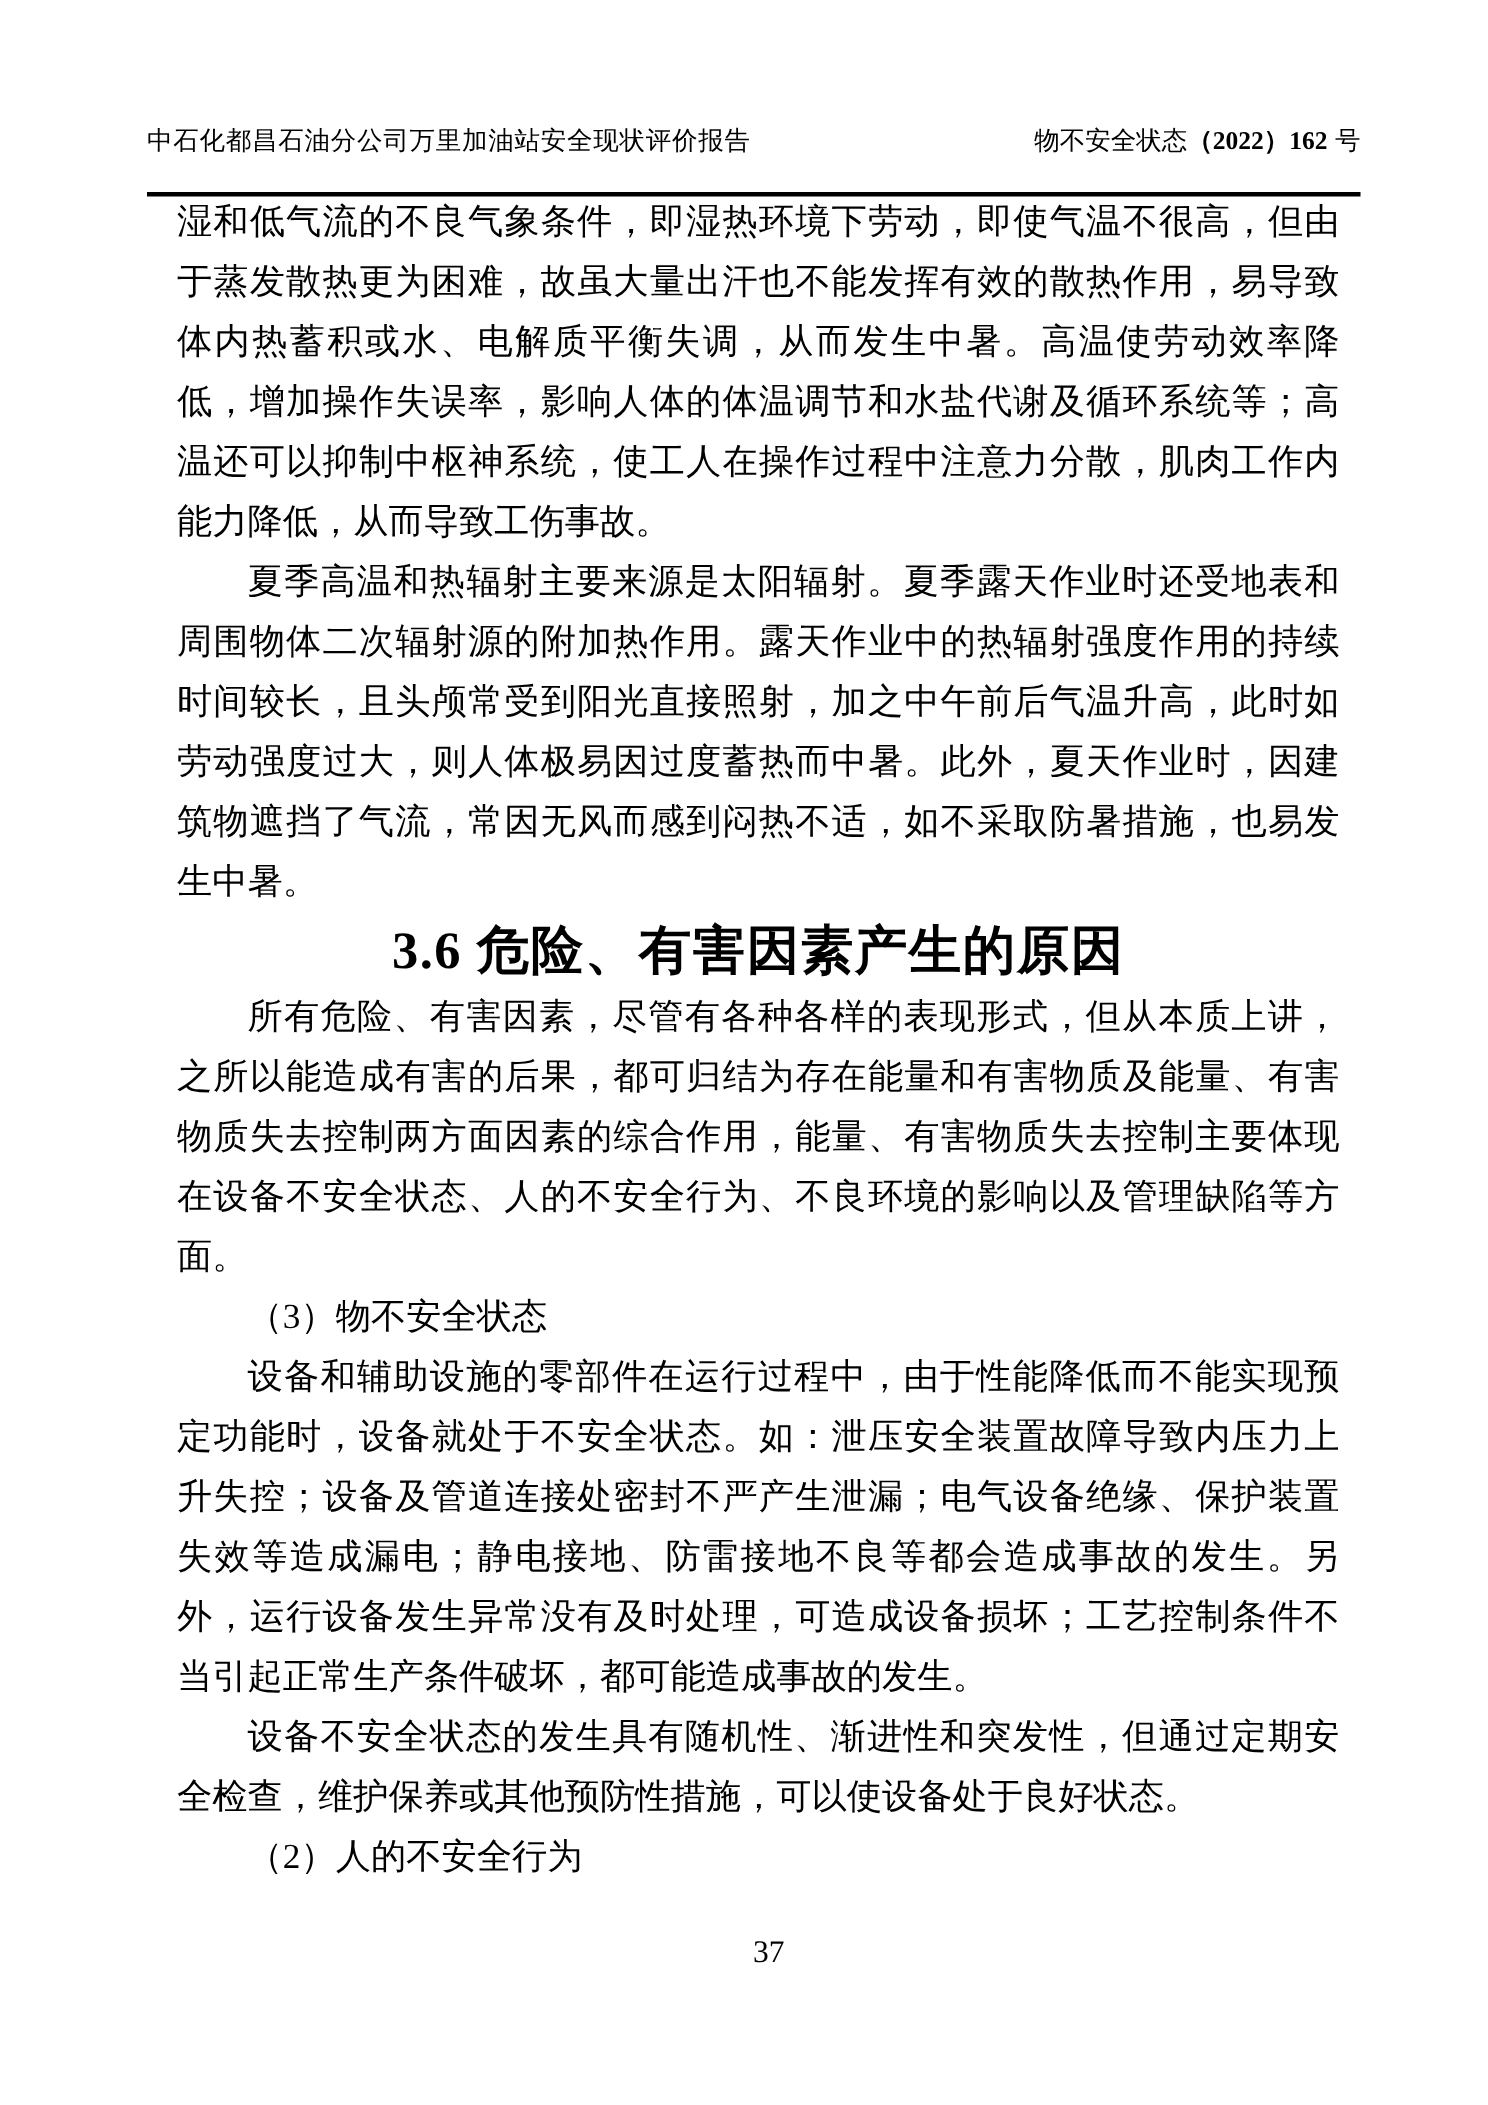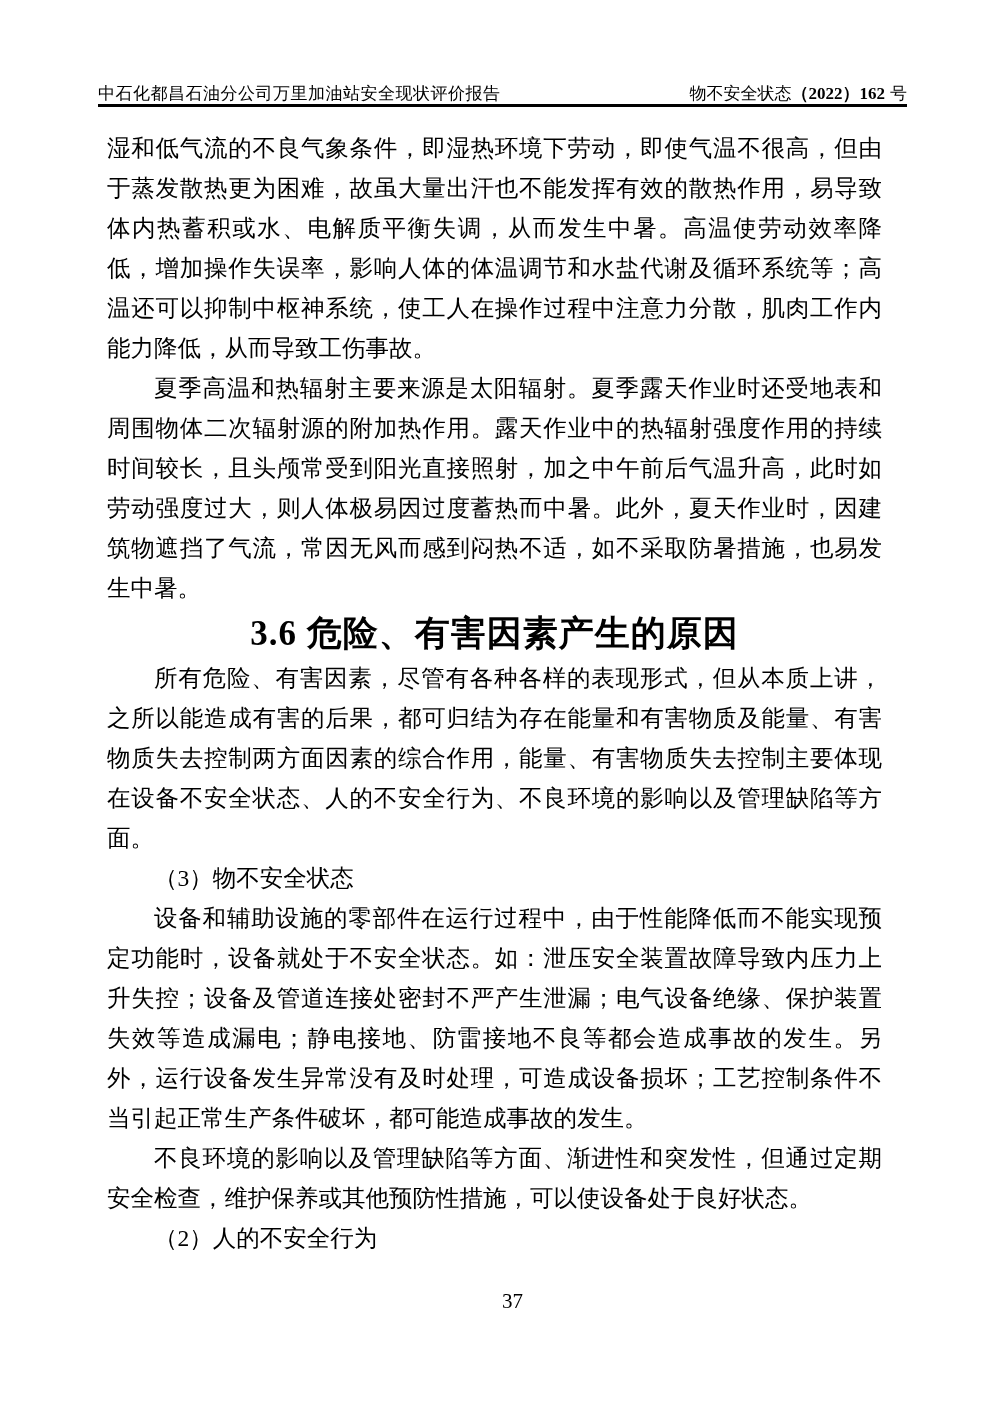--- a/index.html
+++ b/index.html
@@ -20,32 +20,32 @@
   .header {
     position: absolute;
     top: 83px;
     left: 98px;
     width: 809px;
     display: flex;
     justify-content: space-between;
     align-items: flex-end;
     font-size: 17px;
     line-height: 21px;
-    padding-bottom: 0;
+    padding-bottom: 24px;
     border-bottom: 3px solid #000000;
   }
   .header-left { letter-spacing: 0.5px; }
   .header-right { white-space: nowrap; }
   .header-right .num { font-weight: bold; margin-top: 16px; }
   .header-right .suffix { margin-left: 5px; }
   
   .content {
     position: absolute;
     top: 128px;
-    left: 107px;
+    left: 118px;
     width: 775px;
     font-size: 23.5px;
     line-height: 40px;
     text-align: justify;
   }
   .content p {
     margin: 0;
     text-indent: 2em;
   }
   .content p.no-indent { text-indent: 0; }
@@ -79,21 +79,21 @@
     <span class="header-right"><span>物不安全状态</span><span class="num">（2022）162</span><span class="suffix">号</span></span>
   </div>
 
   <div class="content">
     <p class="no-indent">湿和低气流的不良气象条件，即湿热环境下劳动，即使气温不很高，但由于蒸发散热更为困难，故虽大量出汗也不能发挥有效的散热作用，易导致体内热蓄积或水、电解质平衡失调，从而发生中暑。高温使劳动效率降低，增加操作失误率，影响人体的体温调节和水盐代谢及循环系统等；高温还可以抑制中枢神系统，使工人在操作过程中注意力分散，肌肉工作内能力降低，从而导致工伤事故。</p>
     <p>夏季高温和热辐射主要来源是太阳辐射。夏季露天作业时还受地表和周围物体二次辐射源的附加热作用。露天作业中的热辐射强度作用的持续时间较长，且头颅常受到阳光直接照射，加之中午前后气温升高，此时如劳动强度过大，则人体极易因过度蓄热而中暑。此外，夏天作业时，因建筑物遮挡了气流，常因无风而感到闷热不适，如不采取防暑措施，也易发生中暑。</p>
     <p class="heading">3.6 危险、有害因素产生的原因</p>
     <p>所有危险、有害因素，尽管有各种各样的表现形式，但从本质上讲，之所以能造成有害的后果，都可归结为存在能量和有害物质及能量、有害物质失去控制两方面因素的综合作用，能量、有害物质失去控制主要体现在设备不安全状态、人的不安全行为、不良环境的影响以及管理缺陷等方面。</p>
     <p>（3）物不安全状态</p>
     <p>设备和辅助设施的零部件在运行过程中，由于性能降低而不能实现预定功能时，设备就处于不安全状态。如：泄压安全装置故障导致内压力上升失控；设备及管道连接处密封不严产生泄漏；电气设备绝缘、保护装置失效等造成漏电；静电接地、防雷接地不良等都会造成事故的发生。另外，运行设备发生异常没有及时处理，可造成设备损坏；工艺控制条件不当引起正常生产条件破坏，都可能造成事故的发生。</p>
-    <p>不良环境的影响以及管理缺陷等方面、渐进性和突发性，但通过定期安全检查，维护保养或其他预防性措施，可以使设备处于良好状态。</p>
+    <p>设备不安全状态的发生具有随机性、渐进性和突发性，但通过定期安全检查，维护保养或其他预防性措施，可以使设备处于良好状态。</p>
     <p>（2）人的不安全行为</p>
   </div>
 
   <div class="footer">
     <span>37</span>
   </div>
 
 </div>
 
 </body></html>

